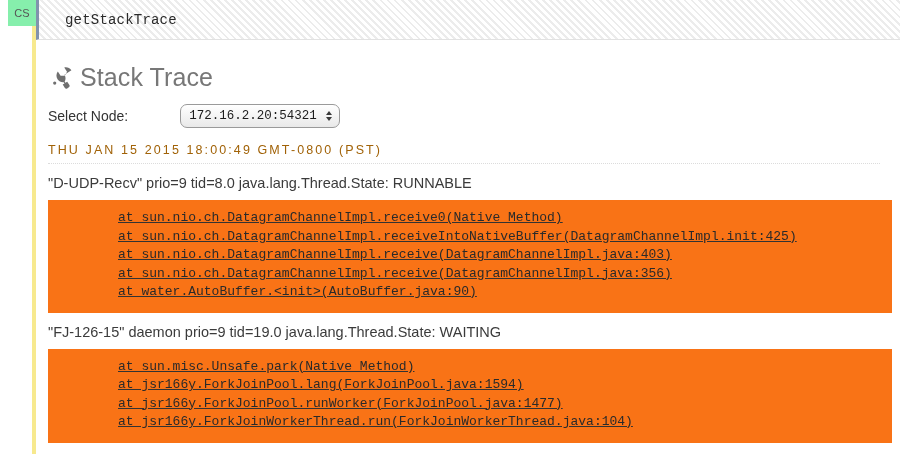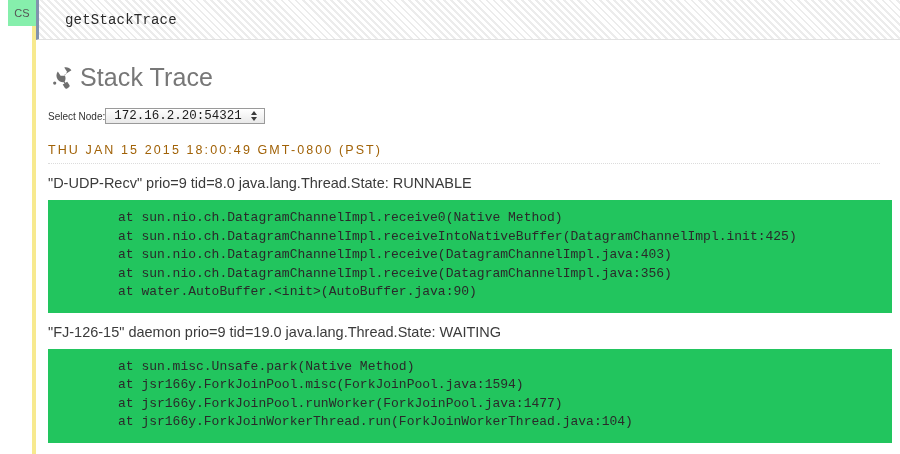--- a/index.html
+++ b/index.html
@@ -108,39 +108,40 @@
   }
 
   
   .node-row {
     display: flex;
     align-items: center;
     margin-top: 13px;
     height: 22px;
   }
   .node-label {
-    font-size: 10px;
+    font-size: 14px;
     color: #333333;
-    margin-right: 0;
+    margin-right: 7px;
   }
   .node-select {
     position: relative;
     display: inline-flex;
     align-items: center;
-    height: 16px;
+    height: 24px;
     padding: 0 22px 0 8px;
     border: 1px solid #9a9a9a;
-    border-radius: 0;
+    border-radius: 7px;
     background: linear-gradient(#ffffff, #e9e9e9);
     box-shadow: 0 1px 0 rgba(255,255,255,0.9) inset;
     font-family: "Liberation Mono", monospace;
     font-size: 12.5px;
     color: #1c1c1c;
     box-sizing: border-box;
     cursor: pointer;
+    margin-left: 45px;
   }
   .node-select .stepper {
     position: absolute;
     right: 6px;
     top: 50%;
     transform: translateY(-50%);
     width: 8px;
     height: 14px;
     display: flex;
     flex-direction: column;
@@ -173,23 +174,24 @@
   .thread-head {
     margin-top: 11px;
     font-size: 14.5px;
     color: #3b3b3b;
     white-space: nowrap;
   }
 
   
   .stack-block {
     margin-top: 9px;
-    background: #22c55e;
+    background: #f97316;
     padding: 9px 0 11px 0;
     margin-right: 0;
+    text-decoration: underline;
   }
   .stack-line {
     font-family: "Liberation Mono", monospace;
     font-size: 13px;
     line-height: 18.5px;
     color: #2a2a2a;
     white-space: pre;
     padding-left: 70px;
   }
 </style>
@@ -232,18 +234,18 @@
     <div class="stack-line">at sun.nio.ch.DatagramChannelImpl.receive0(Native Method)</div>
     <div class="stack-line">at sun.nio.ch.DatagramChannelImpl.receiveIntoNativeBuffer(DatagramChannelImpl.init:425)</div>
     <div class="stack-line">at sun.nio.ch.DatagramChannelImpl.receive(DatagramChannelImpl.java:403)</div>
     <div class="stack-line">at sun.nio.ch.DatagramChannelImpl.receive(DatagramChannelImpl.java:356)</div>
     <div class="stack-line">at water.AutoBuffer.&lt;init&gt;(AutoBuffer.java:90)</div>
   </div>
 
   <div class="thread-head">"FJ-126-15" daemon prio=9 tid=19.0 java.lang.Thread.State: WAITING</div>
   <div class="stack-block">
     <div class="stack-line">at sun.misc.Unsafe.park(Native Method)</div>
-    <div class="stack-line">at jsr166y.ForkJoinPool.misc(ForkJoinPool.java:1594)</div>
+    <div class="stack-line">at jsr166y.ForkJoinPool.lang(ForkJoinPool.java:1594)</div>
     <div class="stack-line">at jsr166y.ForkJoinPool.runWorker(ForkJoinPool.java:1477)</div>
     <div class="stack-line">at jsr166y.ForkJoinWorkerThread.run(ForkJoinWorkerThread.java:104)</div>
   </div>
 
 </div>
 
 </body></html>

